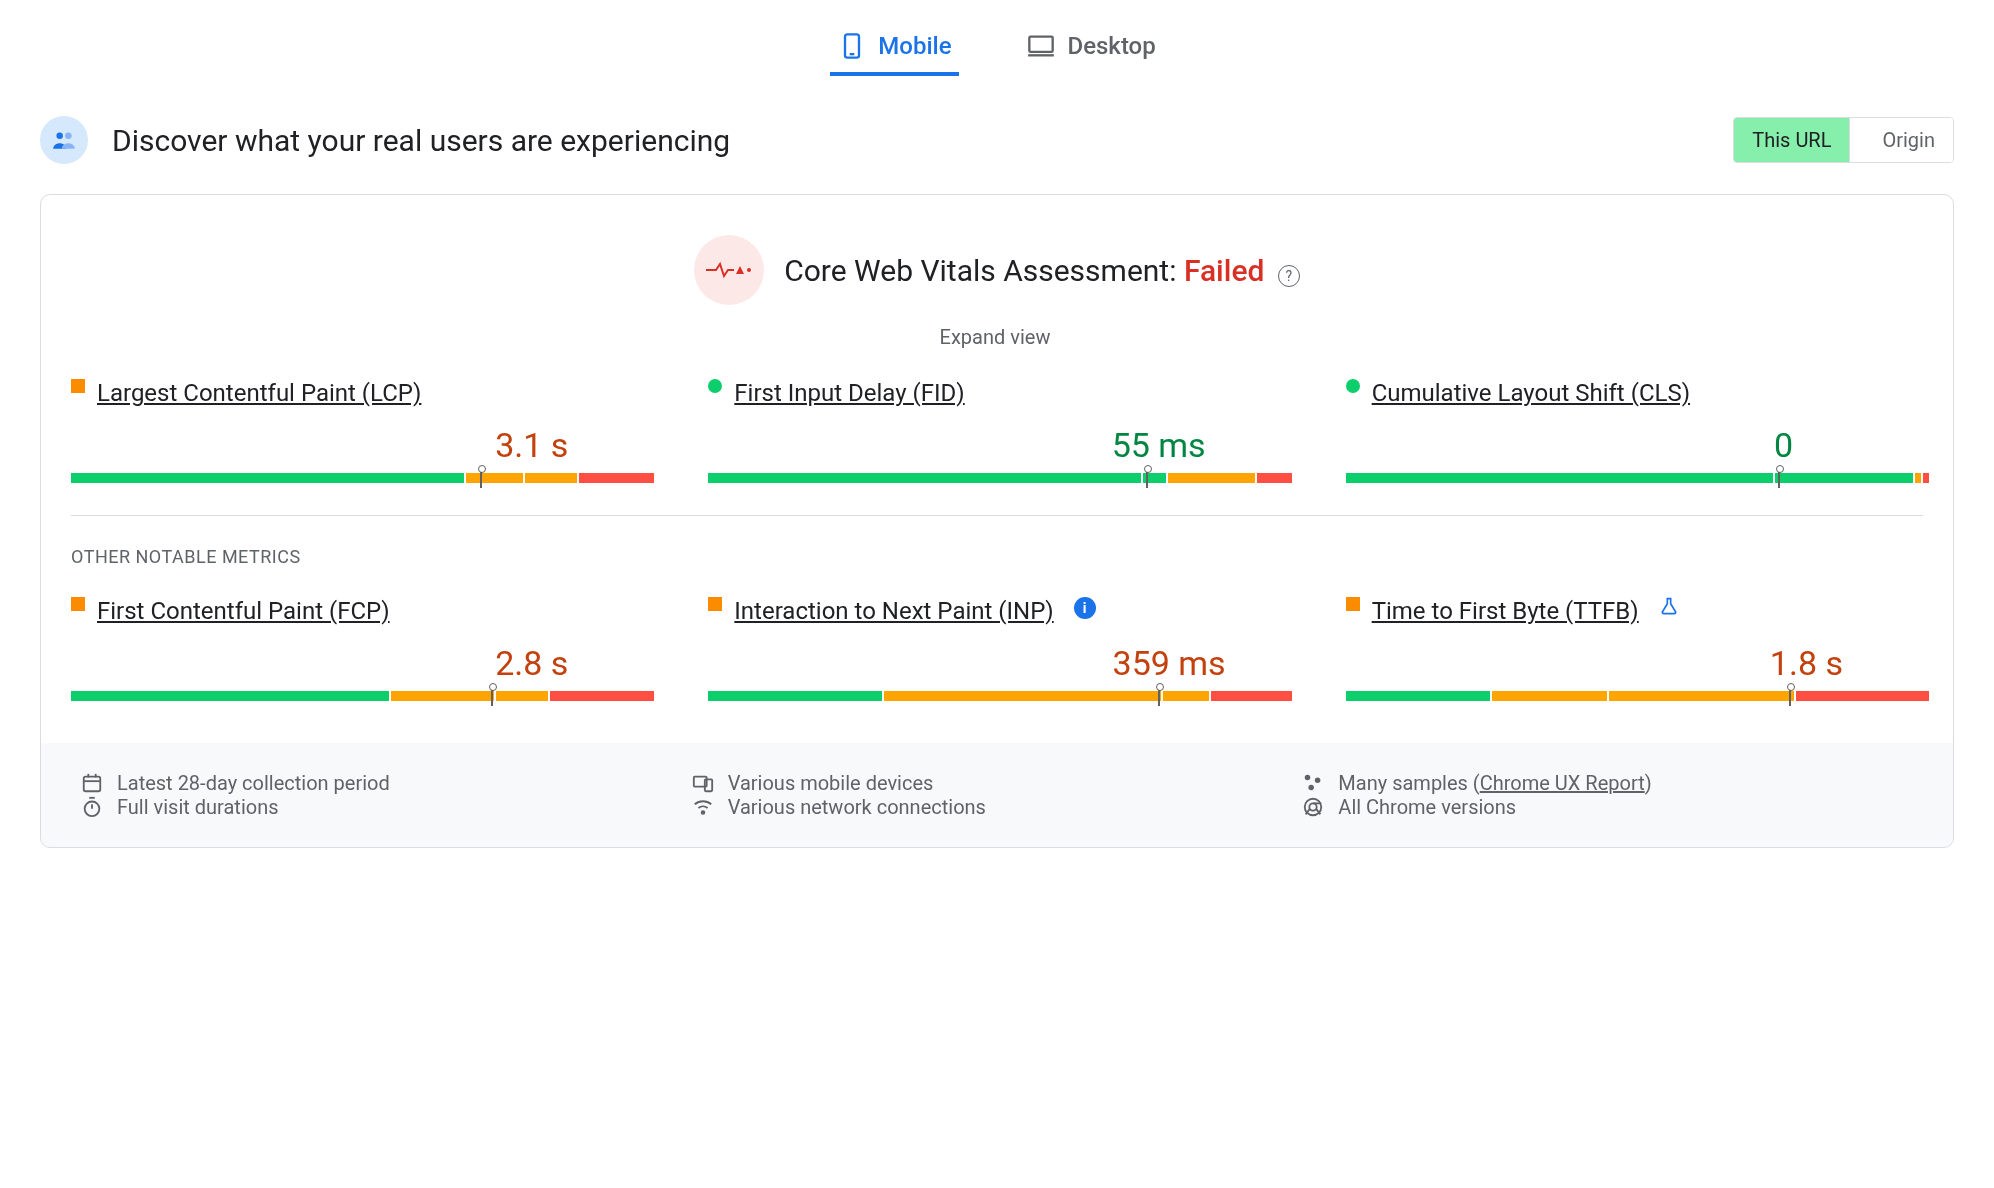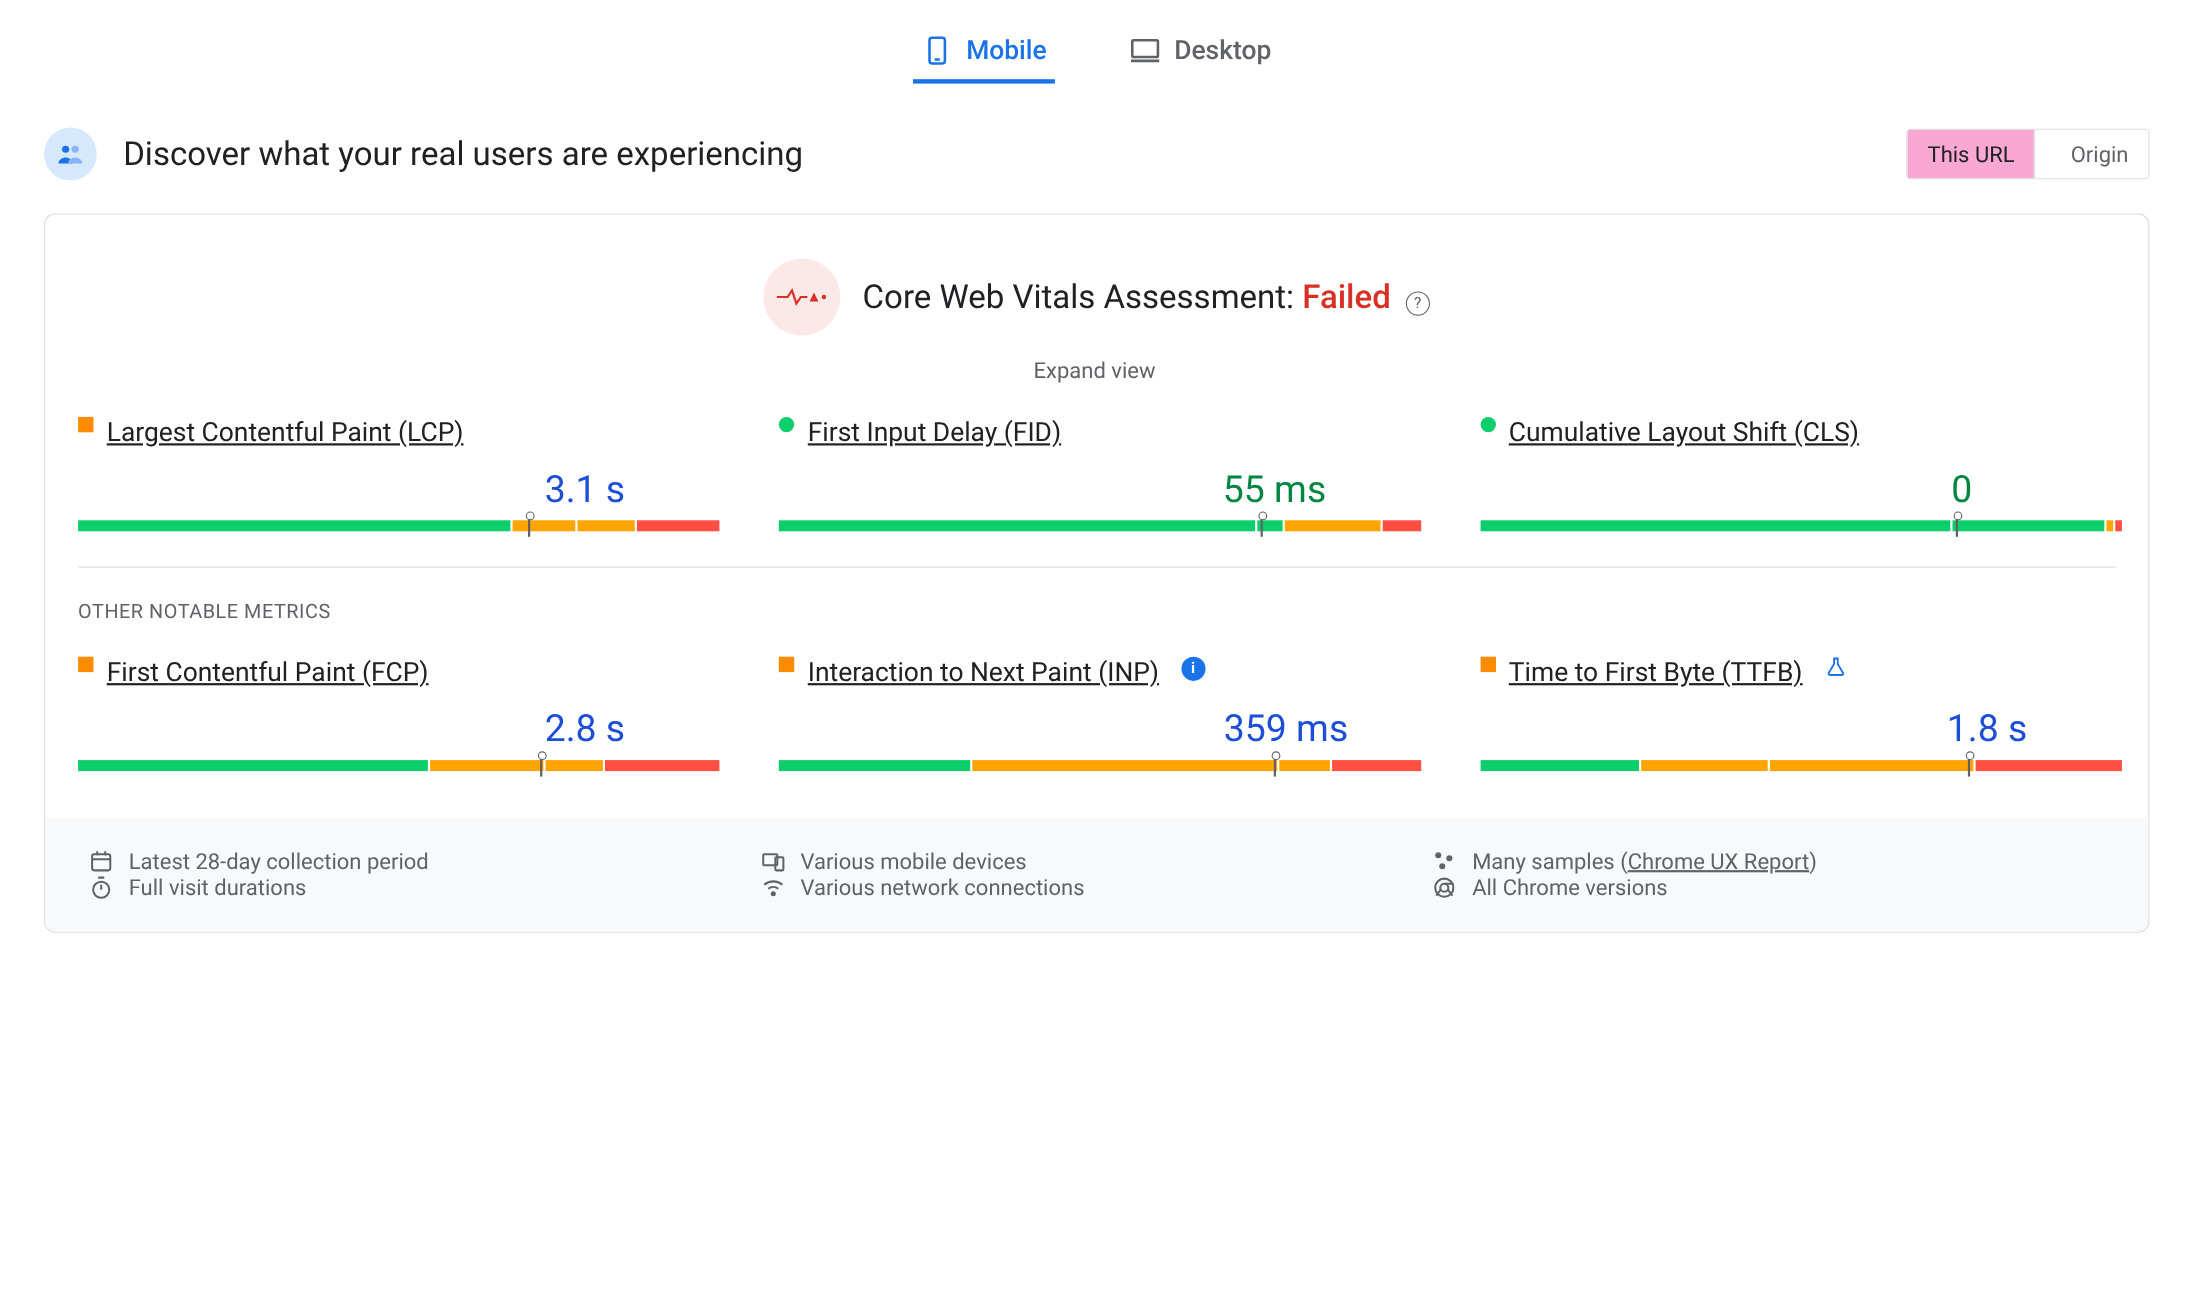--- a/index.html
+++ b/index.html
@@ -6,40 +6,40 @@
 body { font-family: Roboto, Arial, sans-serif; background: #fff; color: #202124; width: 1994px; padding: 20px 40px; }
 .tabs { display: flex; justify-content: center; gap: 60px; margin-bottom: 40px; }
 .tab { display: flex; align-items: center; gap: 12px; padding: 12px 8px; cursor: pointer; font-size: 24px; font-weight: 500; color: #5f6368; border-bottom: 4px solid transparent; }
 .tab.active { color: #1a73e8; border-bottom-color: #1a73e8; }
 .tab svg { width: 28px; height: 28px; }
 .header-row { display: flex; align-items: center; margin-bottom: 30px; }
 .header-icon { width: 48px; height: 48px; border-radius: 50%; background: #d6e8fb; display: flex; align-items: center; justify-content: center; margin-right: 24px; }
 .header-title { font-size: 30px; font-weight: 400; flex: 1; }
 .scope-toggle { display: flex; border: 1px solid #dadce0; border-radius: 4px; overflow: hidden; }
 .scope-btn { padding: 10px 18px; font-size: 20px; background: #fff; cursor: pointer; color: #5f6368; }
-.scope-btn.active { background: #f9a8d4; color: #202124; }
+.scope-btn.active { background: #86efac; color: #202124; }
 .scope-btn + .scope-btn { border-left: 1px solid #dadce0; padding-left: 32px; }
 .panel { border: 1px solid #dadce0; border-radius: 10px; padding: 40px 30px 0; }
 .assessment-row { display: flex; justify-content: center; align-items: center; gap: 20px; margin-bottom: 20px; }
 .assess-icon { width: 70px; height: 70px; border-radius: 50%; background: #fde8e8; display: flex; align-items: center; justify-content: center; }
 .assess-text { font-size: 30px; font-weight: 400; }
 .assess-status { color: #d93025; font-weight: 500; }
 .help-circle { width: 22px; height: 22px; border: 1.5px solid #5f6368; border-radius: 50%; display: inline-flex; align-items: center; justify-content: center; font-size: 14px; color: #5f6368; margin-left: 6px; }
 .expand-row { text-align: center; font-size: 20px; color: #5f6368; margin-bottom: 30px; cursor: pointer; padding-right: 4px; margin-top: 12px;}
 .metrics-grid { display: grid; grid-template-columns: repeat(3, 1fr); gap: 60px; margin-bottom: 30px; }
 .metric { }
 .metric-head { display: flex; align-items: flex-start; gap: 12px; }
 .dot { width: 14px; height: 14px; flex-shrink: 0; }
 .dot.sq-orange { background: #fb8c00; }
 .dot.circ-green { background: #0cce6b; border-radius: 50%; }
 .metric-name { font-size: 24px; text-decoration: underline; cursor: pointer; }
 .info-icon { width: 22px; height: 22px; background: #1a73e8; border-radius: 50%; color: #fff; font-size: 14px; font-weight: bold; display: inline-flex; align-items: center; justify-content: center; margin-left: 8px; }
 .flask-icon { margin-left: 8px; color: #1a73e8; font-size: 22px; }
 .metric-value { text-align: right; font-size: 34px; font-weight: 400; margin-top: 18px; margin-bottom: 8px; padding-right: 80px; }
-.v-orange { color: #1d4ed8; }
+.v-orange { color: #c2410c; }
 .v-green { color: #018642; }
 .bar-wrap { position: relative; height: 12px; }
 .bar { display: flex; height: 10px; gap: 2px; }
 .seg { height: 100%; }
 .seg.g { background: #0cce6b; }
 .seg.o { background: #ffa400; }
 .seg.r { background: #ff4e42; }
 .marker { position: absolute; top: -8px; width: 12px; height: 20px; transform: translateX(-50%); }
 .marker::before { content: ''; position: absolute; top: 0; left: 3px; width: 6px; height: 6px; background: #fff; border: 1px solid #616161; border-radius: 50%; }
 .marker::after { content: ''; position: absolute; top: 7px; left: 5px; width: 2px; height: 16px; background: #616161; }

